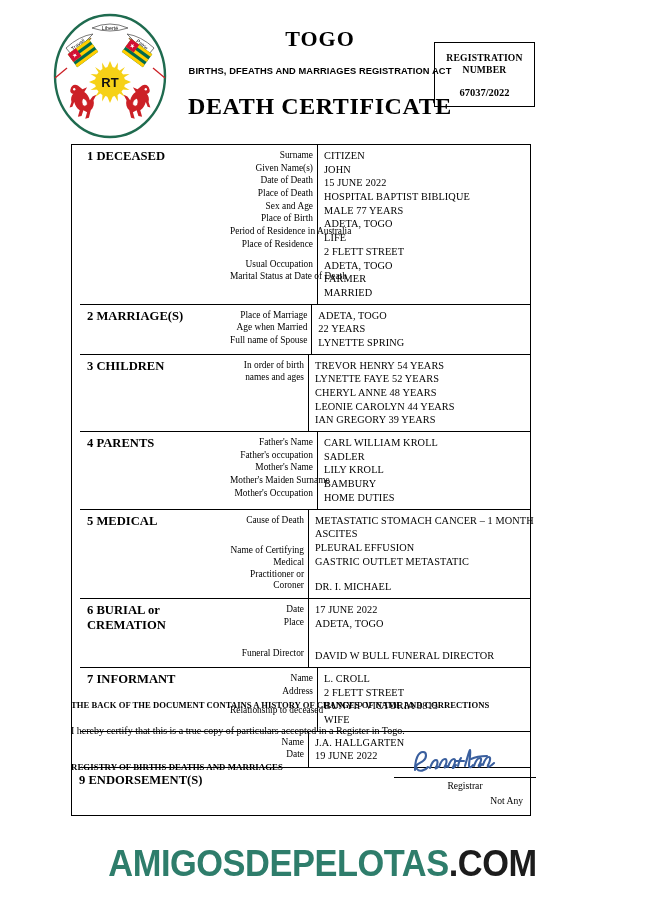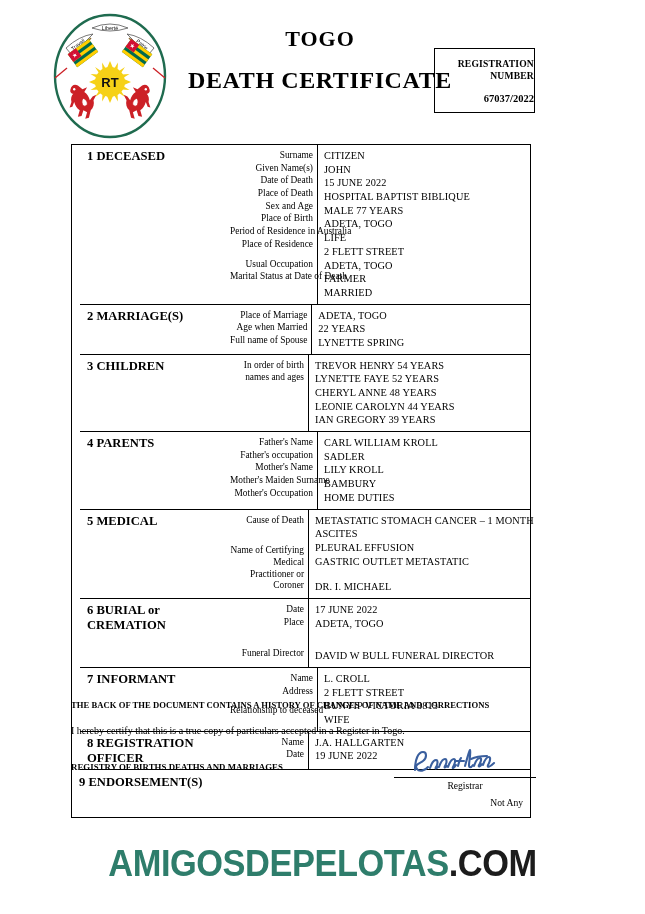--- a/index.html
+++ b/index.html
@@ -51,25 +51,25 @@
   .doc-title {
     font-family: "Liberation Serif", serif;
     font-weight: bold;
     font-size: 24px;
     letter-spacing: 0.6px;
     margin-top: 17px;
   }
   .reg-box {
     position: absolute;
     left: 434px;
-    top: 48px;
+    top: 42px;
     width: 101px;
     height: 65px;
     border: 1.4px solid #000;
-    text-align: right;
+    text-align: center;
     padding-top: 9px;
   }
   .reg-label {
     font-family: "Liberation Serif", serif;
     font-weight: bold;
     font-size: 9.6px;
     line-height: 1.25;
     letter-spacing: 0.2px;
   }
   .reg-number {
@@ -285,20 +285,21 @@
         <path d="M20 20 C23 21 25 24 24 27 C23 29 20 29 19 27 C18 24 18 21 20 20 Z" fill="#ffffff" stroke="#cc2026" stroke-width="1"></path>
       </g>
 
       <line x1="8" y1="66" x2="20" y2="56" stroke="#cc2026" stroke-width="1.3"></line>
       <line x1="118" y1="66" x2="106" y2="56" stroke="#cc2026" stroke-width="1.3"></line>
     </svg>
   </div>
 
   <div class="header-center">
     <div class="country-title">TOGO</div>
+    <div class="act-line">BIRTHS, DFEATHS AND MARRIAGES REGISTRATION ACT</div>
     <div class="doc-title">DEATH CERTIFICATE</div>
   </div>
 
   <div class="reg-box">
     <div class="reg-label">
       <div>REGISTRATION</div>
       <div>NUMBER</div>
     </div>
     <div class="reg-number">67037/2022</div>
   </div>
@@ -433,21 +434,20 @@
     </div>
     <div class="sec-values-cell">
       <div class="val">L. CROLL</div>
       <div class="val">2 FLETT STREET</div>
       <div class="val">BUNYIP VICTORIA 3815</div>
       <div class="val">WIFE</div>
     </div>
   </div>
 
   <div class="sec">
-    <div class="sec-title-cell">8 REGISTRATION OFFICER</div>
     <div class="sec-labels-cell">
       <div class="lbl">Name</div>
       <div class="lbl">Date</div>
     </div>
     <div class="sec-values-cell">
       <div class="val">J.A. HALLGARTEN</div>
       <div class="val">19 JUNE 2022</div>
     </div>
   </div>
 

